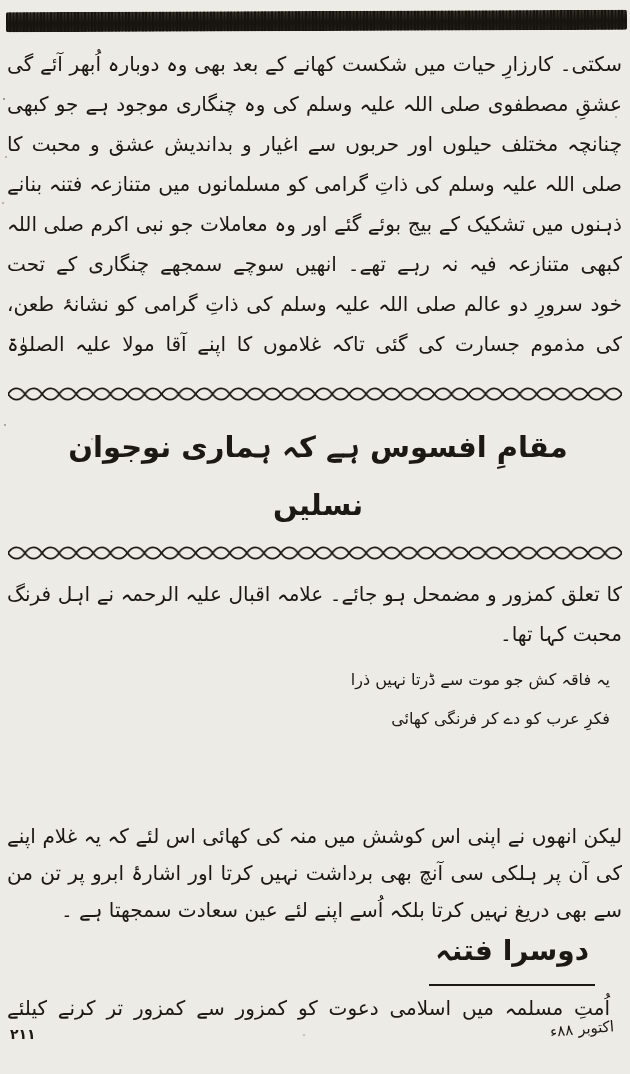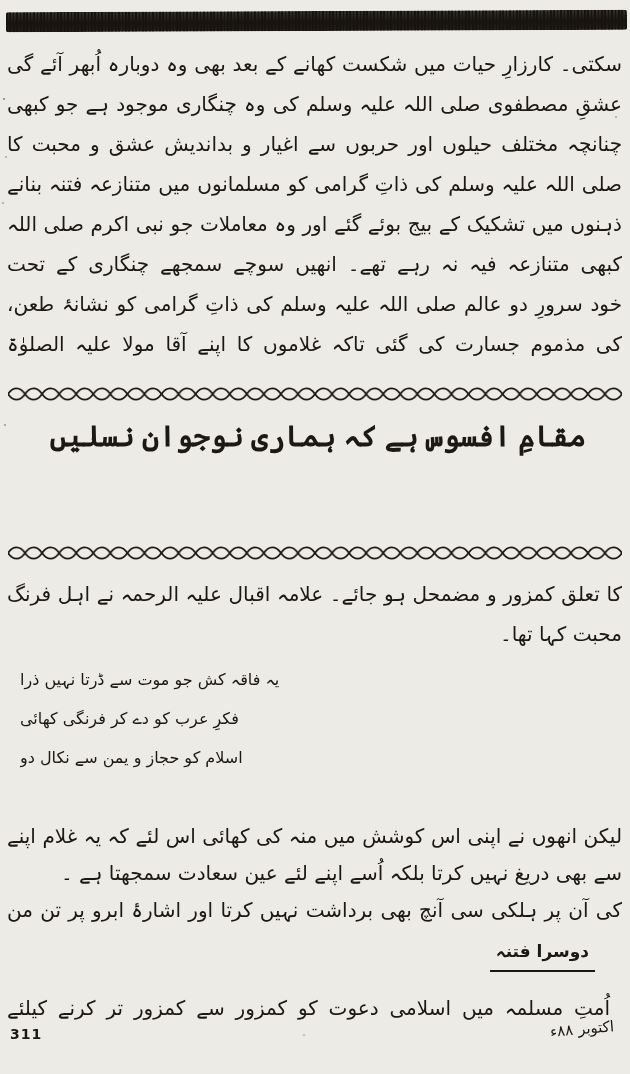--- a/index.html
+++ b/index.html
@@ -30,31 +30,31 @@
   .p1{top:44px;}
   .p2{top:574px;}
   .p3{top:818px;}
   .p3 .line{height:37px;line-height:37px;}
   .p4{top:988px;}
   .p4 .line{text-indent:12px;}
   .callout{
     position:absolute;left:20px;right:14px;top:418px;text-align:center;
     font-weight:bold;font-size:29px;
   }
-  .callout .c-line{line-height:36px;height:58px;letter-spacing:0.5px;font-family:Liberation Serif, serif;}
+  .callout .c-line{line-height:58px;height:58px;letter-spacing:0.5px;}
   .divider{position:absolute;left:8px;right:8px;height:16px;}
   .d1{top:386px;}
   .d2{top:545px;}
   .divider svg{display:block;width:100%;height:16px;}
-  .poem{position:absolute;left:20px;right:20px;top:660px;text-align:left;}
+  .poem{position:absolute;left:20px;right:20px;top:660px;text-align:right;}
   .poem .v-line{height:39px;line-height:39px;font-size:16px;white-space:nowrap;overflow:hidden;}
   .heading2{
     position:absolute;top:934px;right:35px;
-    font-size:17px;font-weight:bold;line-height:34px;
-    padding:0 6px 2px 6px;border-bottom:2px solid #1c1813;
+    font-size:28px;font-weight:bold;line-height:34px;
+    padding:0 6px 16px 6px;border-bottom:2px solid #1c1813;
   }
   .footer-pageno{
     position:absolute;left:10px;top:1026px;font-size:14px;font-weight:bold;
     letter-spacing:1px;direction:ltr;
   }
   .footer-date{
     position:absolute;right:16px;top:1020px;font-size:15px;
     transform:rotate(-5deg);white-space:nowrap;
   }
   .speck{position:absolute;width:2px;height:2px;border-radius:50%;background:rgba(45,38,30,.55);
@@ -111,31 +111,30 @@
   </div>
 
   <div class="para p2 body-text">
     <div class="line">کا تعلق کمزور و مضمحل ہو جائے۔ علامہ اقبال علیہ الرحمہ نے اہل فرنگ کی اسی سازش کی طرف اشارہ کرتے</div>
     <div class="line short">محبت کہا تھا۔</div>
   </div>
 
   <div class="poem">
     <div class="v-line">یہ فاقہ کش جو موت سے ڈرتا نہیں  ذرا</div>
     <div class="v-line">فکرِ عرب کو دے کر فرنگی کھائی</div>
-    <div class="v-line">اسلام کو حجاز و یمن سے  نکال  دو</div>
   </div>
 
   <div class="para p3 body-text">
     <div class="line">لیکن انھوں نے اپنی اس کوشش میں منہ کی کھائی اس لئے کہ یہ غلام اپنے نبی صلی اللہ علیہ وسلم کی</div>
+    <div class="line">کی آن پر ہلکی سی آنچ بھی برداشت نہیں کرتا اور اشارۂ ابرو پر تن من دھن لٹانے اور گردن کٹانے</div>
     <div class="line short">سے بھی دریغ نہیں کرتا بلکہ اُسے اپنے لئے عین سعادت سمجھتا ہے ۔</div>
-    <div class="line">کی آن پر ہلکی سی آنچ بھی برداشت نہیں کرتا اور اشارۂ ابرو پر تن من دھن لٹانے اور گردن کٹانے</div>
   </div>
 
   <div class="heading2">دوسرا فتنہ</div>
 
   <div class="para p4 body-text">
     <div class="line">اُمتِ مسلمہ میں اسلامی دعوت کو کمزور سے کمزور تر کرنے کیلئے مسلمانوں کے نظامِ تعلیم کو ایک سوچی</div>
   </div>
 
-  <div class="footer-pageno">311</div>
+  <div class="footer-pageno">۲۱۱</div>
   <div class="footer-date">اکتوبر ۸۸ء</div>
 
 </div>
 
 </body></html>

